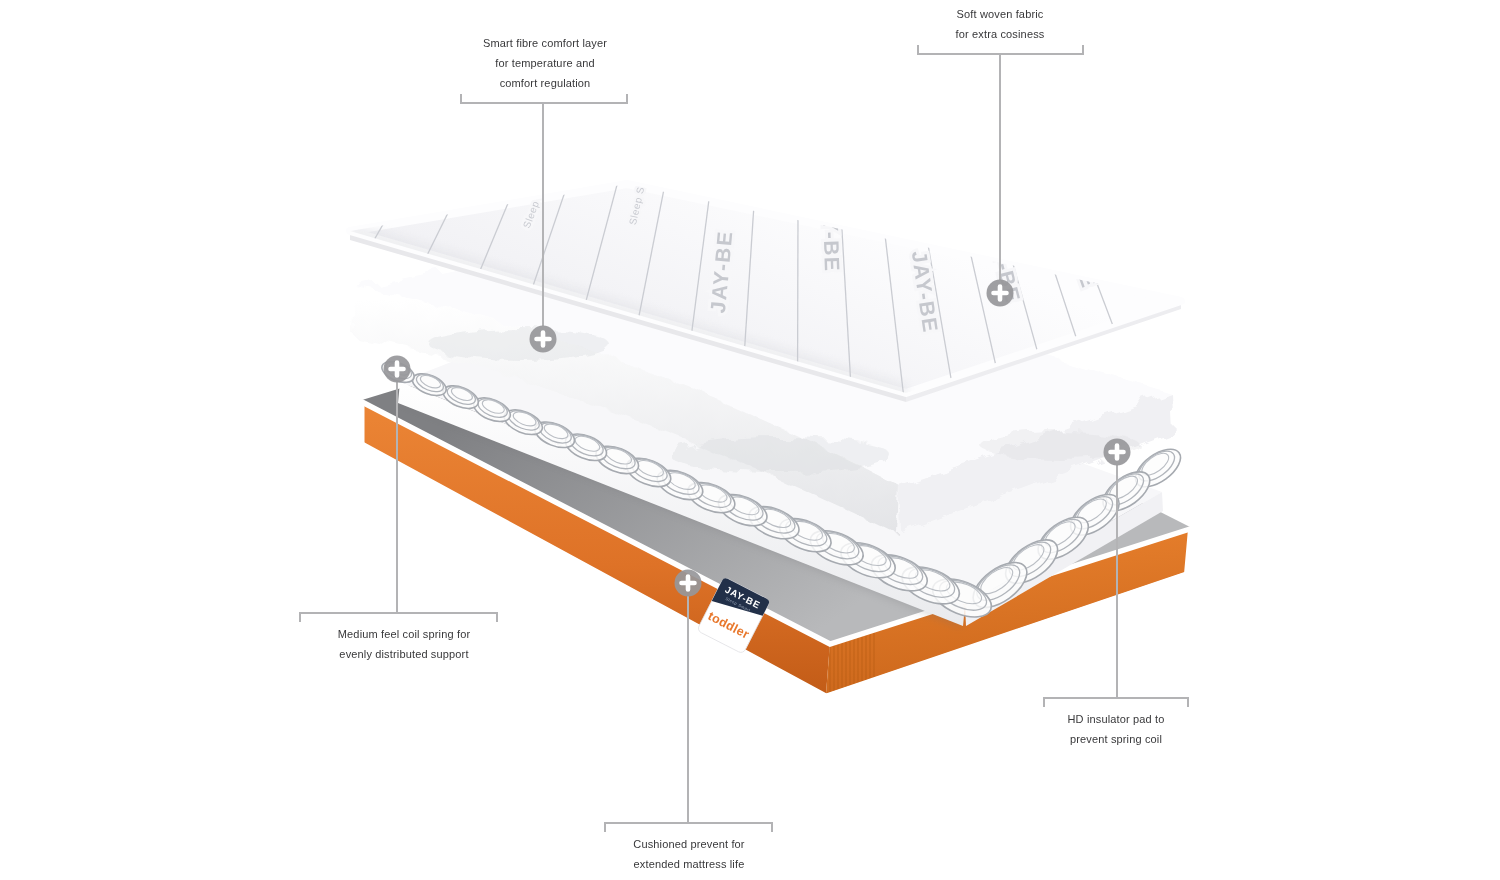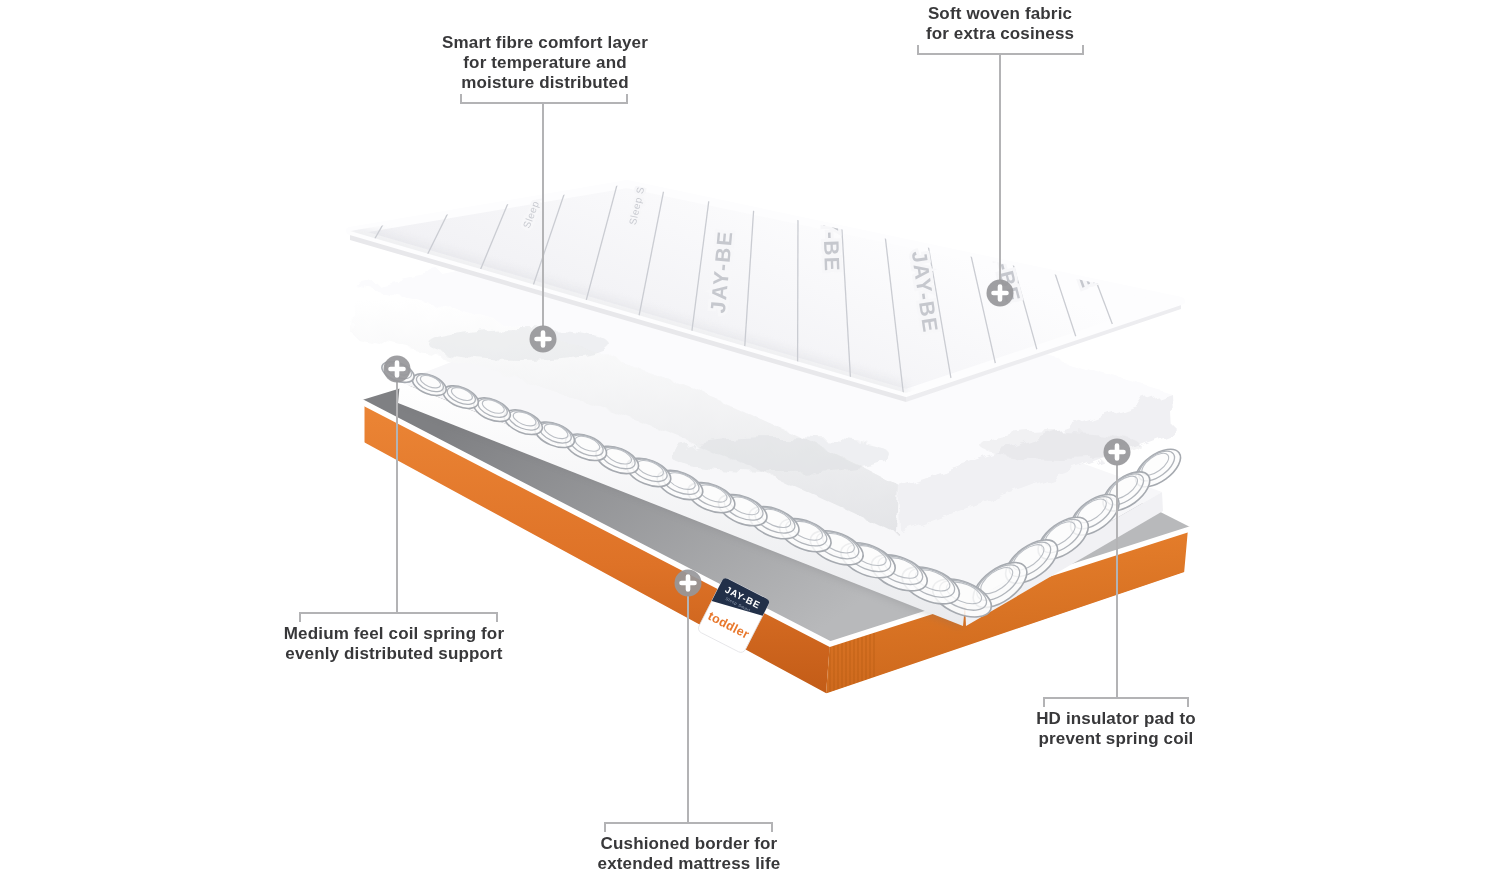--- a/index.html
+++ b/index.html
@@ -1,24 +1,24 @@
 <!DOCTYPE html>
 <html><head>
 <meta charset="utf-8">
 <style>
   html,body{margin:0;padding:0;background:#fff;font-family:"Liberation Sans",sans-serif;}
   .stage{position:relative;width:1500px;height:880px;background:#ffffff;overflow:hidden;}
   .stage svg{position:absolute;left:0;top:0;}
   .callout{
-    position:absolute;color:#38383a;font-size:17px;line-height:20px;font-weight:700;
+    position:absolute;color:#38383a;font-size:11px;line-height:20px;font-weight:400;
     text-align:center;white-space:pre-line;letter-spacing:.15px;
   }
   .c1{left:400px;top:33px;width:290px;}
   .c2{left:870px;top:4px;width:260px;}
-  .c3{left:264px;top:624px;width:260px;text-align:center;}
+  .c3{left:274px;top:624px;width:260px;text-align:center;}
   .c4{left:986px;top:709px;width:260px;}
   .c5{left:559px;top:834px;width:260px;}
   .connector{stroke:#b3b3b5;stroke-width:2;fill:none;}
   .hotspot circle{fill:#97979a;opacity:.92;}
   .hotspot path{stroke:#ffffff;stroke-width:4.6;stroke-linecap:round;fill:none;}
   .printBrand{font-size:21px;font-weight:bold;fill:#c6c8ce;letter-spacing:1.5px;text-anchor:middle;
     paint-order:stroke;stroke:#f7f7f9;stroke-width:6px;font-family:"Liberation Sans",sans-serif;}
   .printTag{font-size:10px;fill:#c9cbd1;letter-spacing:.6px;text-anchor:middle;
     paint-order:stroke;stroke:#f7f7f9;stroke-width:5px;font-family:"Liberation Sans",sans-serif;}
   .tagBrand{font-size:9.5px;font-weight:bold;fill:#ffffff;letter-spacing:.8px;text-anchor:middle;font-family:"Liberation Sans",sans-serif;}
@@ -318,22 +318,22 @@
         <path d="M-6.5,0 H6.5 M0,-6.5 V6.5"></path>
       </g>
   <g class="hotspot" transform="translate(688,583)">
     <circle r="13.5"></circle>
         <path d="M-6.5,0 H6.5 M0,-6.5 V6.5"></path>
       </g>
 </svg>
 
   <div class="callout c1">Smart fibre comfort layer
 for temperature and
-moisture distributed</div>
+comfort regulation</div>
   <div class="callout c2">Soft woven fabric
 for extra cosiness</div>
   <div class="callout c3">Medium feel coil spring for
 evenly distributed support</div>
   <div class="callout c4">HD insulator pad to
 prevent spring coil</div>
-  <div class="callout c5">Cushioned border for
+  <div class="callout c5">Cushioned prevent for
 extended mattress life</div>
 </div>
 
 </body></html>

